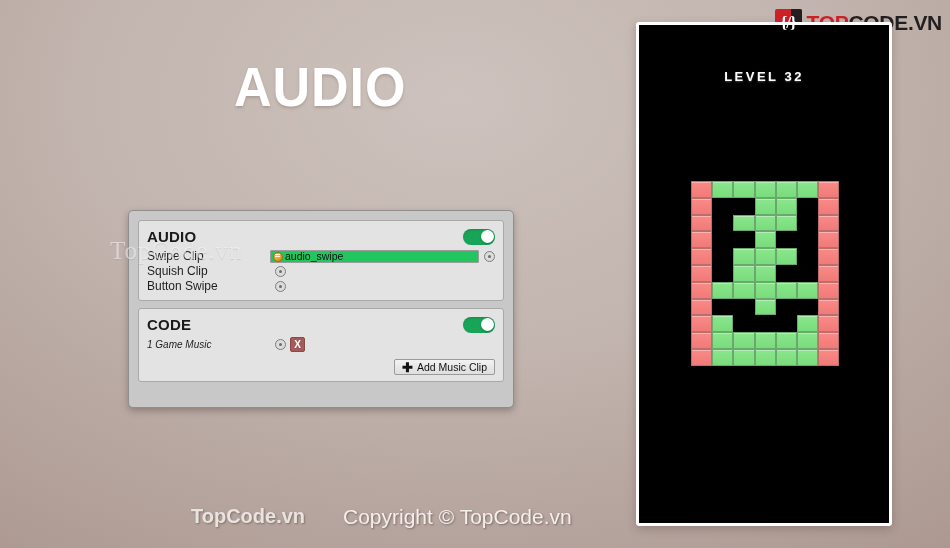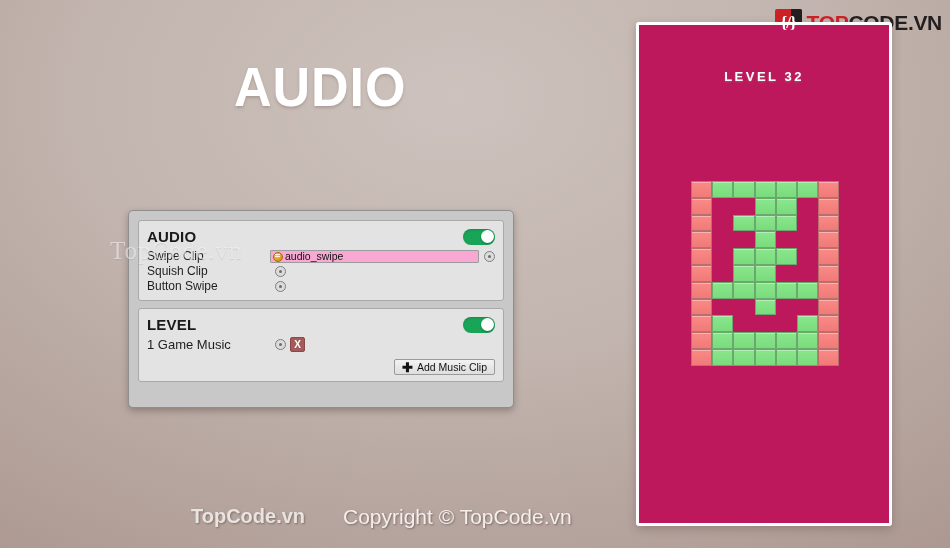--- a/index.html
+++ b/index.html
@@ -89,21 +89,21 @@
 
   .field-row {
     display: flex; align-items: center; height: 14px; margin-bottom: 1px;
   }
   .field-label {
     font-size: 12px; color: #1e1e1e; width: 123px; flex: none;
     white-space: nowrap; overflow: hidden;
   }
   .objfield {
     flex: 1; height: 13px;
-    background: #f9a8d4;
+    background: #22c55e;
     border: 1px solid #9c9c9c;
     border-radius: 1px;
     display: flex; align-items: center;
     padding-left: 1px;
     min-width: 0;
   }
   .clip-icon {
     width: 11px; height: 11px; flex: none; position: relative; margin-right: 2px;
   }
   .clip-icon::before {
@@ -128,21 +128,21 @@
     background: #dcdcdc;
     position: relative;
   }
   .dot-btn::after {
     content: ""; position: absolute; left: 3px; top: 3px;
     width: 3px; height: 3px; border-radius: 50%; background: #6d6d6d;
   }
 
   
   .music-row { display: flex; align-items: center; height: 15px; margin-top: 2px; }
-  .music-label { font-size: 13px; color: #1e1e1e; width: 123px; flex: none; }
+  .music-label { font-size: 10px; color: #1e1e1e; width: 123px; flex: none; font-style: italic; }
   .x-btn {
     width: 15px; height: 15px; margin-left: 4px; flex: none;
     background: #a45a5a;
     border: 1px solid #8a4a4a;
     border-radius: 2px;
     color: #fff; font-size: 10px; font-weight: bold;
     display: flex; align-items: center; justify-content: center;
     line-height: 1;
   }
   .add-row { display: flex; justify-content: flex-end; margin-top: 7px; }
@@ -163,21 +163,21 @@
     font-family: "Liberation Serif", serif;
     letter-spacing: 1px;
     pointer-events: none; z-index: 40;
     text-shadow: 0 1px 1px rgba(120,105,100,.2);
   }
 
   
   #game-card {
     position: absolute; left: 636px; top: 22px;
     width: 256px; height: 504px;
-    background: #be185d;
+    background: #000000;
     border: 3px solid #ffffff;
     border-radius: 3px;
     box-shadow: 0 3px 10px rgba(70,52,46,.28);
   }
   #level-label {
     position: absolute; top: 44px; left: 0; right: 0;
     text-align: center;
     font-size: 13px; font-weight: bold; color: #ffffff;
     letter-spacing: 2.5px;
     text-shadow: 0 1px 2px rgba(150,135,128,.5);
@@ -258,21 +258,21 @@
         <div class="field-label">Button Swipe</div>
         <div class="dot-btn"></div>
       </div>
 
 
     </div>
   </div>
 
   <div class="panel">
     <div class="panel-head">
-      <div class="panel-title">LEVEL</div>
+      <div class="panel-title">CODE</div>
       <div class="toggle">
         <div class="knob"></div>
       </div>
     </div>
 
     <div class="music-row">
       <div class="music-label">
         <span>1</span>
         <span>Game Music</span>
       </div>

